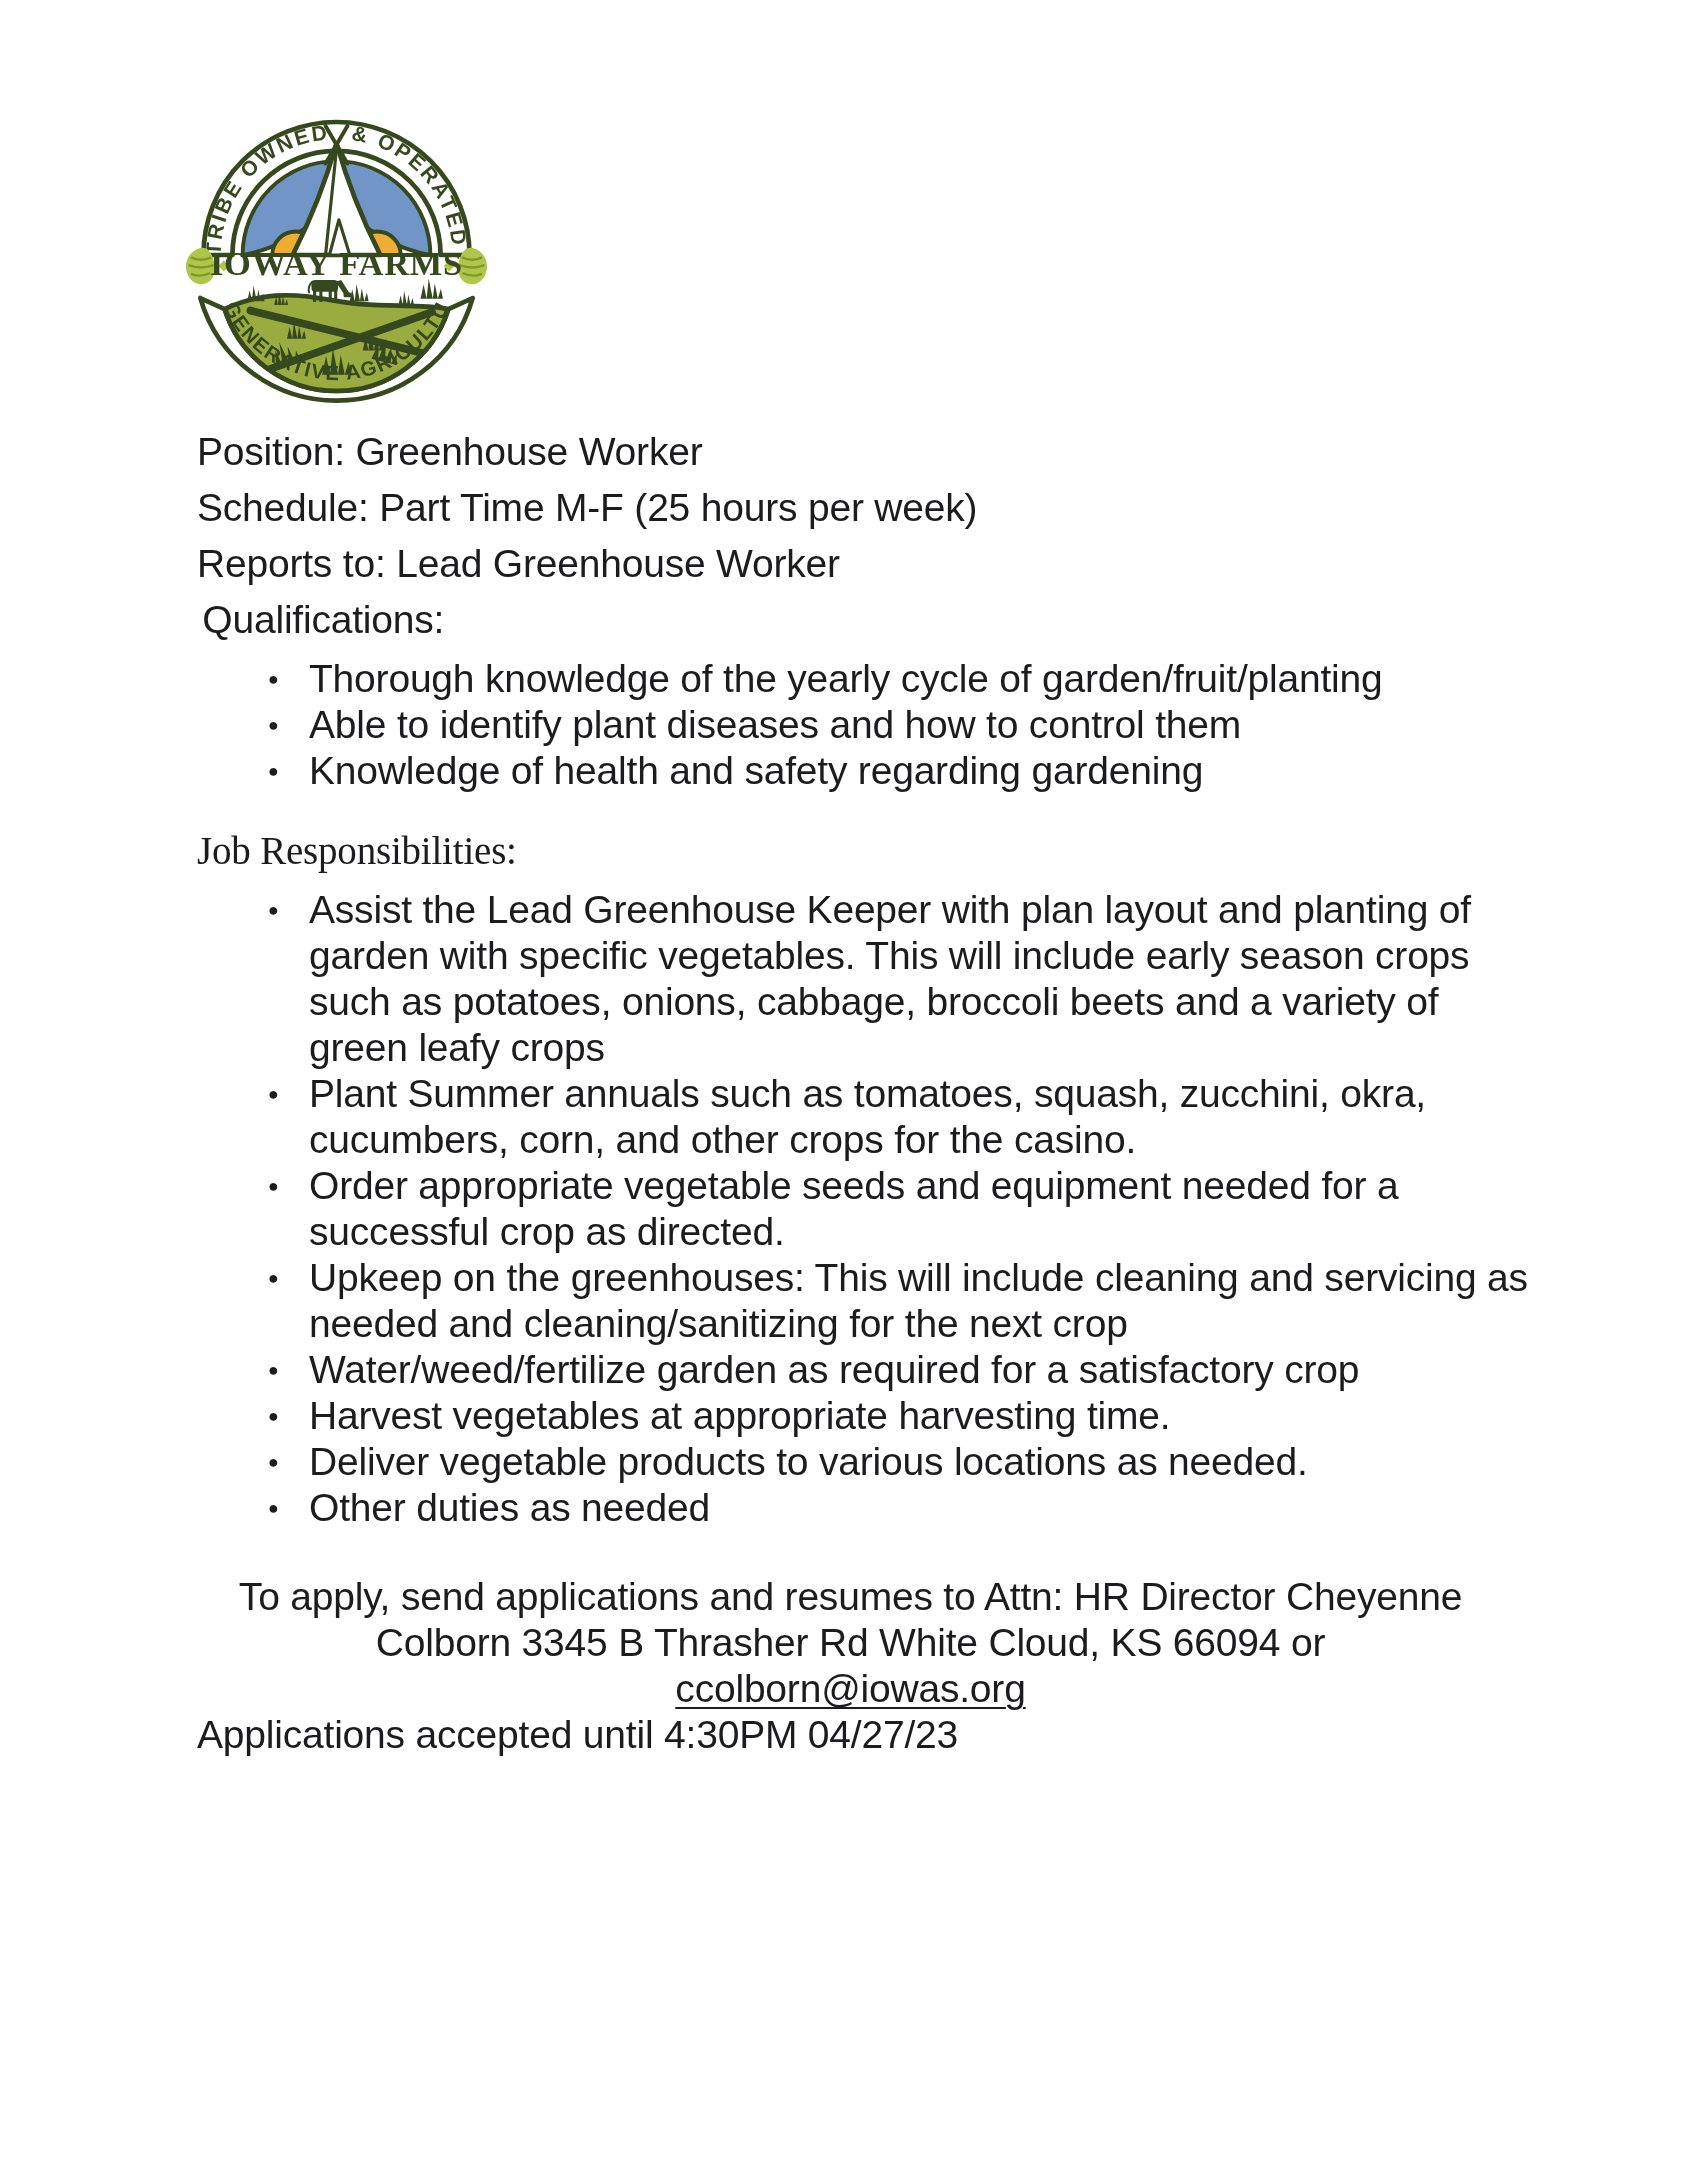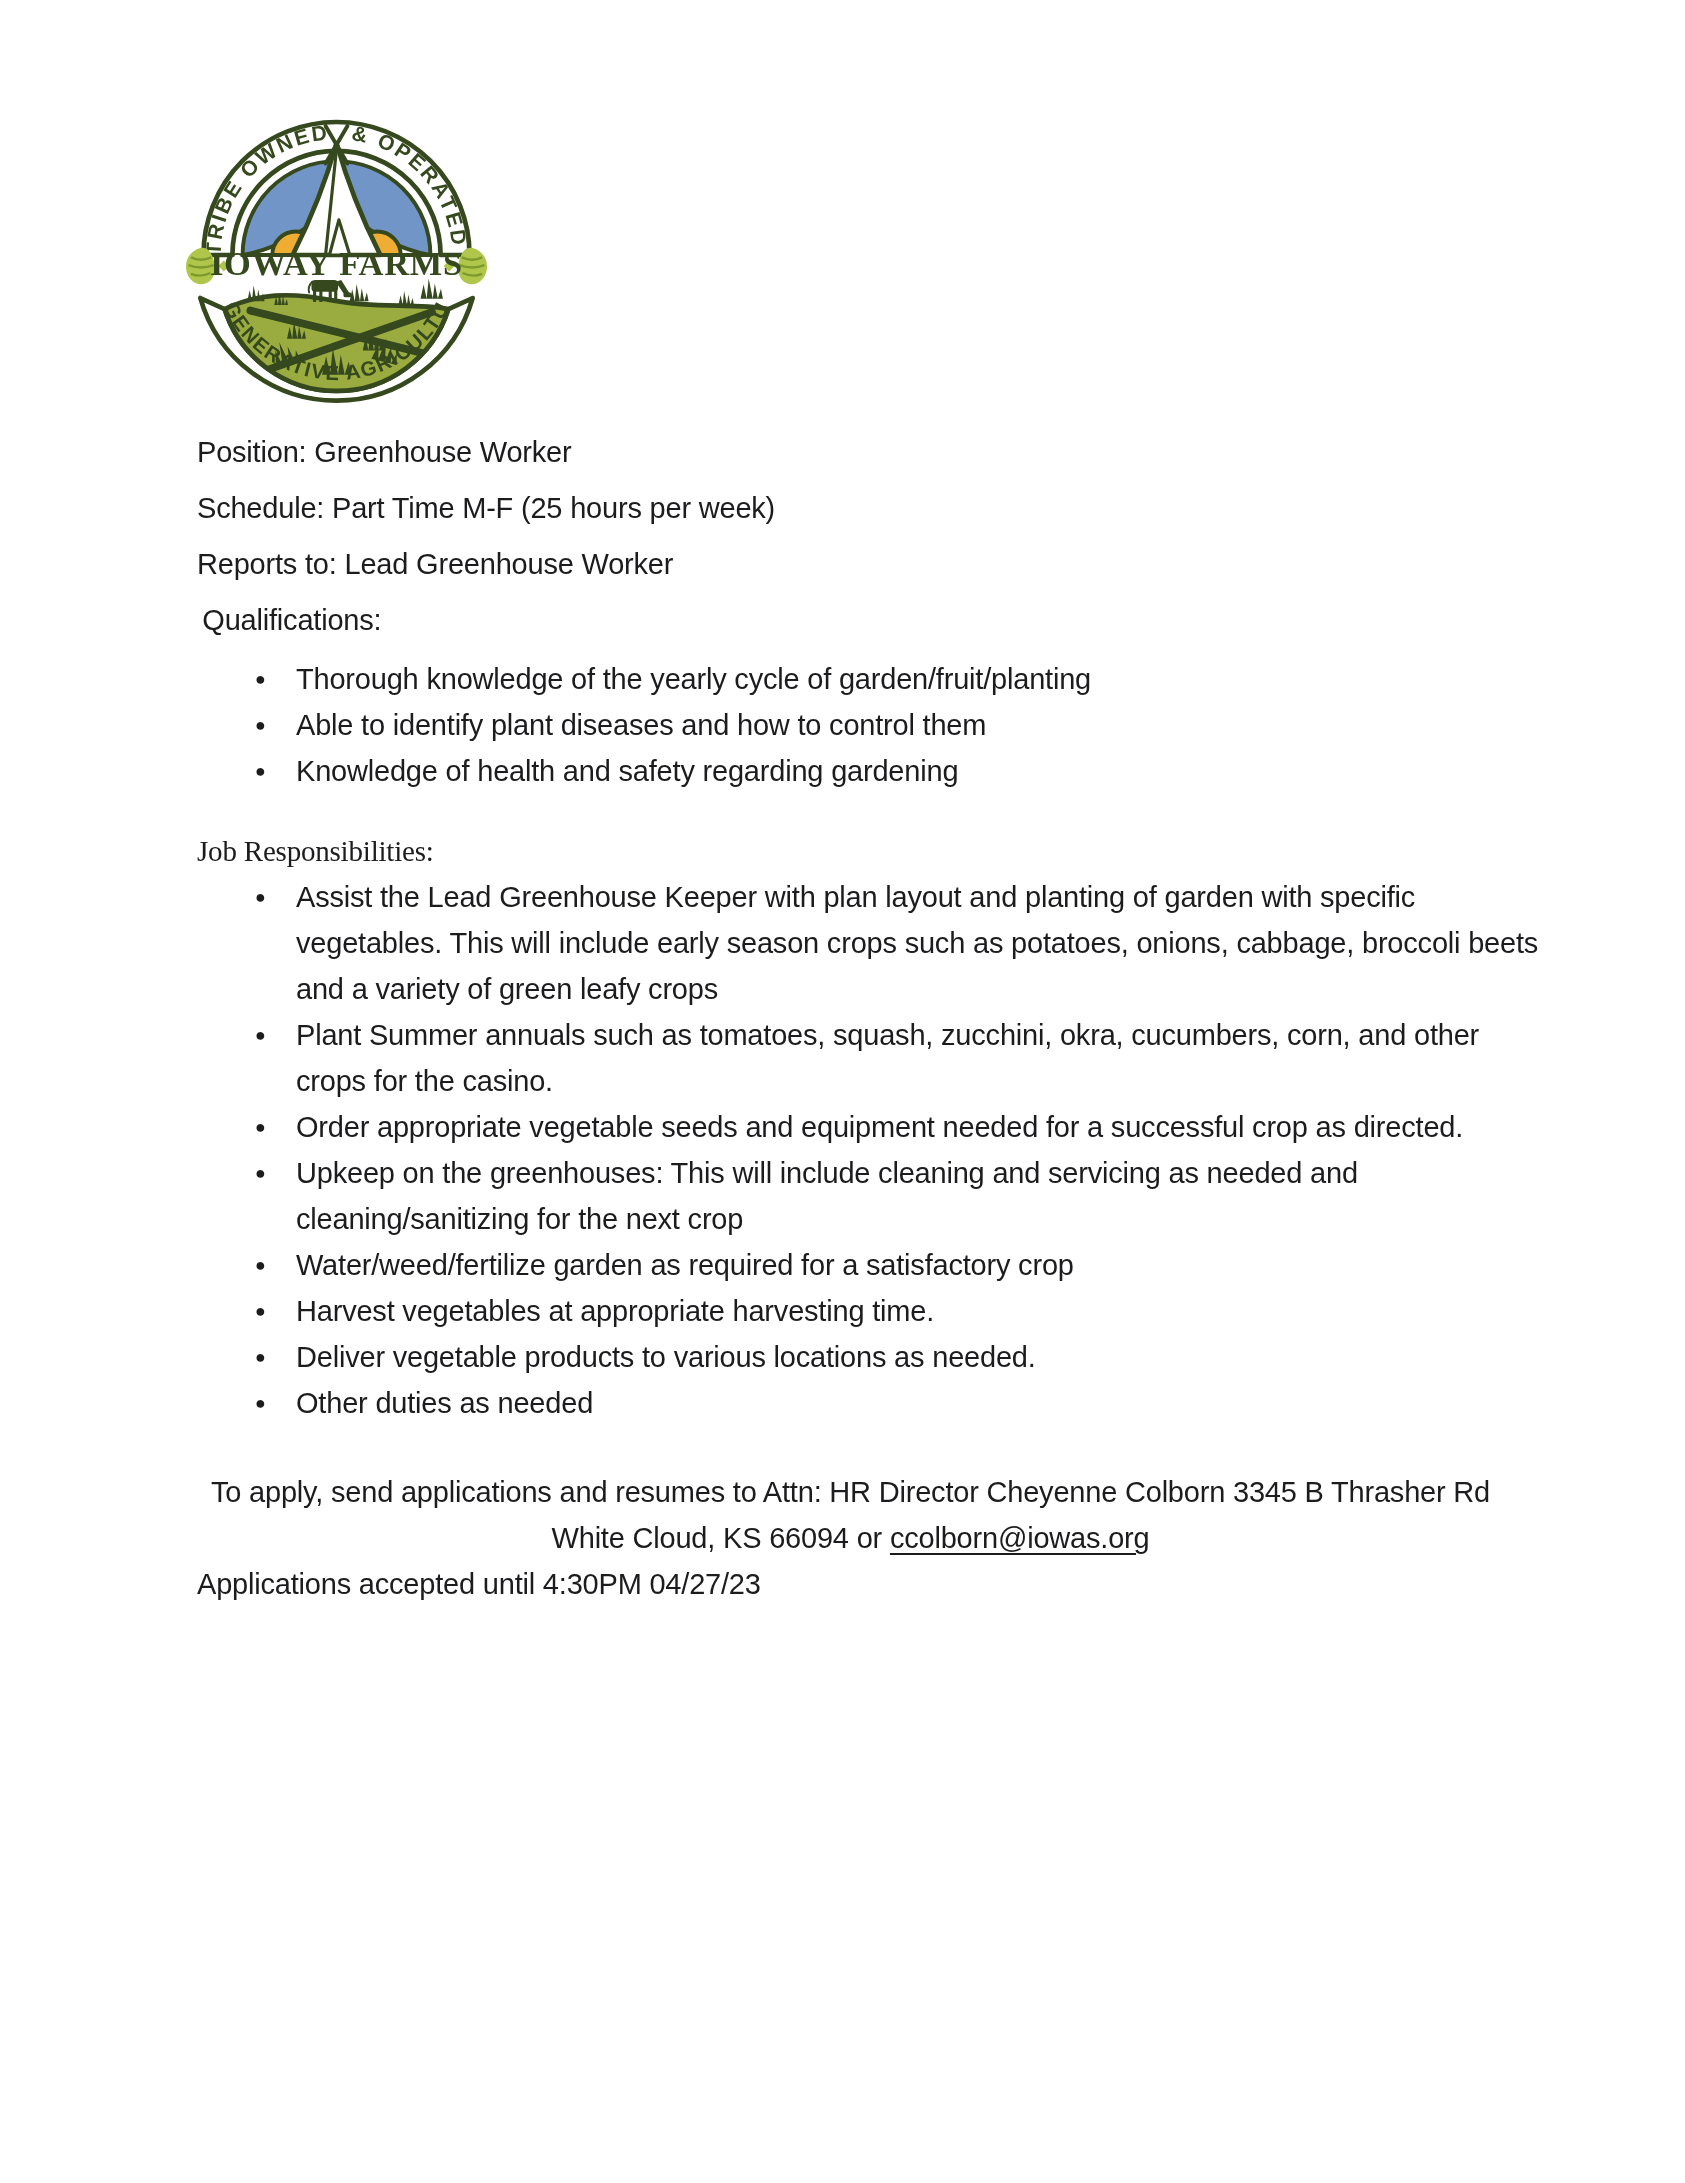--- a/index.html
+++ b/index.html
@@ -17,28 +17,28 @@
     left:172px;
     top:104px;
     width:329px;
     height:313px;
   }
   .doc{
     position:absolute;
     left:197px;
     top:429px;
     width:1349px;
-    font-size:29px;
+    font-size:39px;
     line-height:46px;
     letter-spacing:-0.2px;
   }
   .doc p{margin:0;}
   .meta{margin:0 0 10px 0 !important;}
   .qual-title{margin:0 0 13px 5.3px !important;}
-  ul.bullets{list-style:none;margin:0;padding:0;}
+  ul.bullets{list-style:none;margin:13px;padding:0;}
   ul.bullets li{
     position:relative;
     padding-left:99px;
   }
   ul.bullets li::before{
     content:"\25CF";
     position:absolute;
     left:58px;
     top:0;
     font-size:18px;

